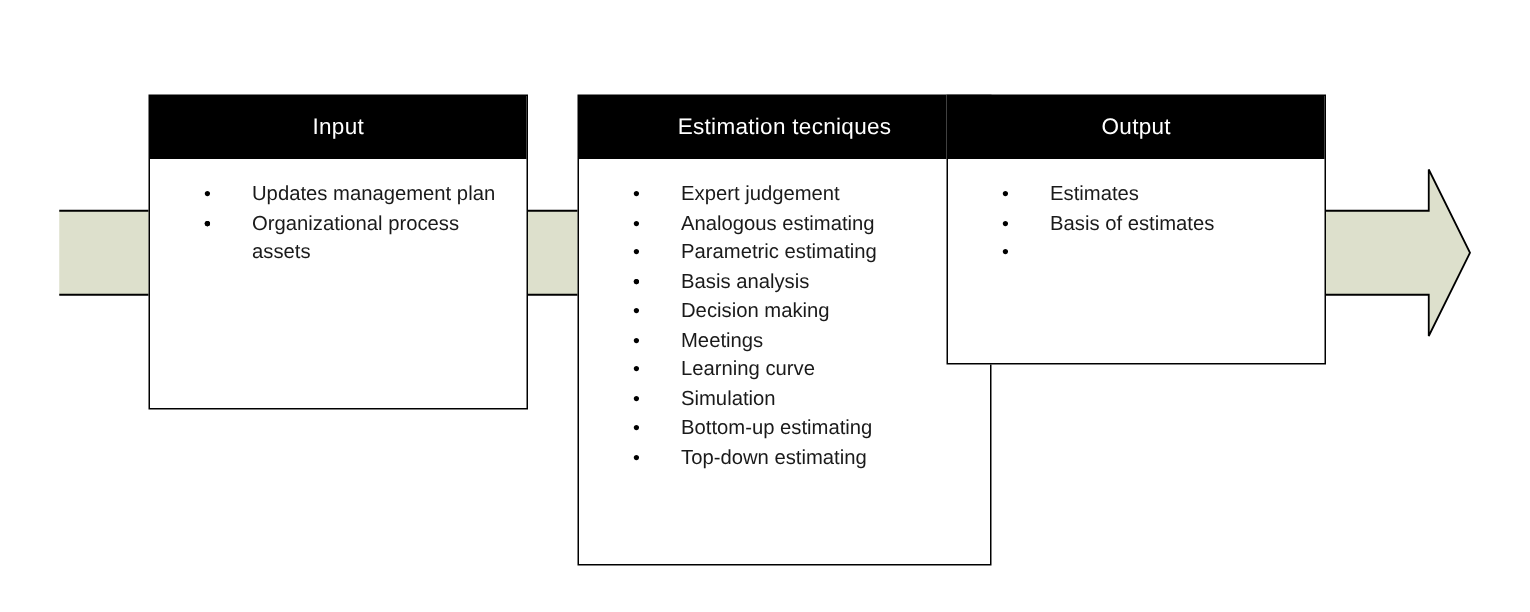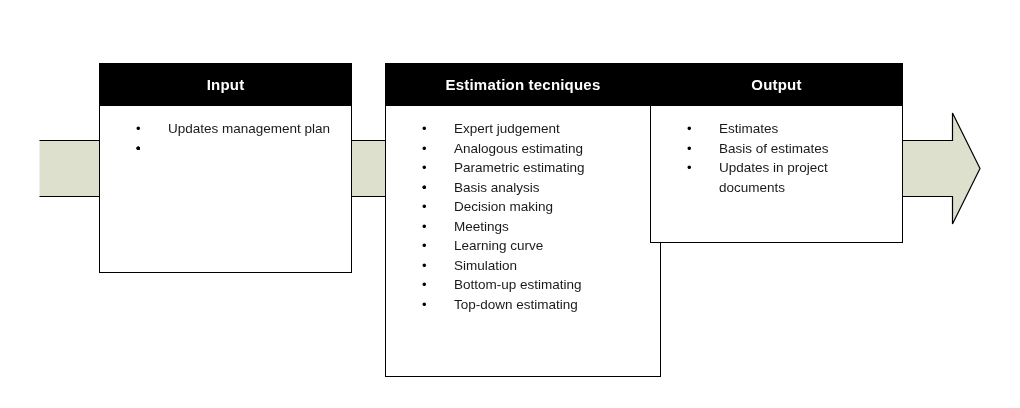--- a/index.html
+++ b/index.html
@@ -23,25 +23,25 @@
   }
   .flow-box {
     position: absolute;
     background: #ffffff;
     border: 1px solid #000000;
     z-index: 1;
     box-sizing: border-box;
   }
   .box-input  { left: 99px;  top: 63px; width: 253px; height: 210px; }
   .box-tech   { left: 385px; top: 63px; width: 276px; height: 314px; }
-  .box-output { left: 650px; top: 63px; width: 253px; height: 180px; }
+  .box-output { left: 631px; top: 63px; width: 253px; height: 180px; }
   .box-header {
     background: #000000;
     color: #ffffff;
-    font-weight: bold;
+    font-weight: normal;
     font-size: 15px;
     text-align: center;
     height: 42px;
     line-height: 42px;
     letter-spacing: 0.2px;
   }
   ul.bullet-list {
     margin: 0;
     padding: 13px 8px 0 36px;
     list-style: none;
@@ -69,21 +69,21 @@
   <svg class="arrow-svg" width="1020" height="408" viewBox="0 0 1020 408">
     <path d="M39.5,140.5 L952.5,140.5 L952.5,113 L980,168.5 L952.5,224 L952.5,196.5 L39.5,196.5" fill="#dde0cc" stroke="#000000" stroke-width="1.2" stroke-linejoin="miter"></path>
   </svg>
 
   <div class="flow-box box-input">
     <div class="box-header">Input</div>
     <ul class="bullet-list">
         <li><span class="bullet">•</span><span>Updates management plan</span></li>
         <li><span class="bullet">•</span></li>
         <li><span class="bullet">•</span></li>
-        <li><span class="bullet">•</span></li>
+        <li><span class="bullet">•</span><span>Organizational process assets</span></li>
       </ul>
   </div>
 
   <div class="flow-box box-tech">
     <div class="box-header">Estimation tecniques</div>
     <ul class="bullet-list">
         <li><span class="bullet">•</span><span>Expert judgement</span></li>
         <li><span class="bullet">•</span><span>Analogous estimating</span></li>
         <li><span class="bullet">•</span><span>Parametric estimating</span></li>
         <li><span class="bullet">•</span></li>
@@ -95,17 +95,17 @@
         <li><span class="bullet">•</span><span>Bottom-up estimating</span></li>
         <li><span class="bullet">•</span><span>Top-down estimating</span></li>
       </ul>
   </div>
 
   <div class="flow-box box-output">
     <div class="box-header">Output</div>
     <ul class="bullet-list">
         <li><span class="bullet">•</span><span>Estimates</span></li>
         <li><span class="bullet">•</span><span>Basis of estimates</span></li>
-        <li><span class="bullet">•</span><span>Updates in project documents</span></li>
+        <li><span class="bullet">•</span></li>
       </ul>
   </div>
 
 </div>
 
 </body></html>

